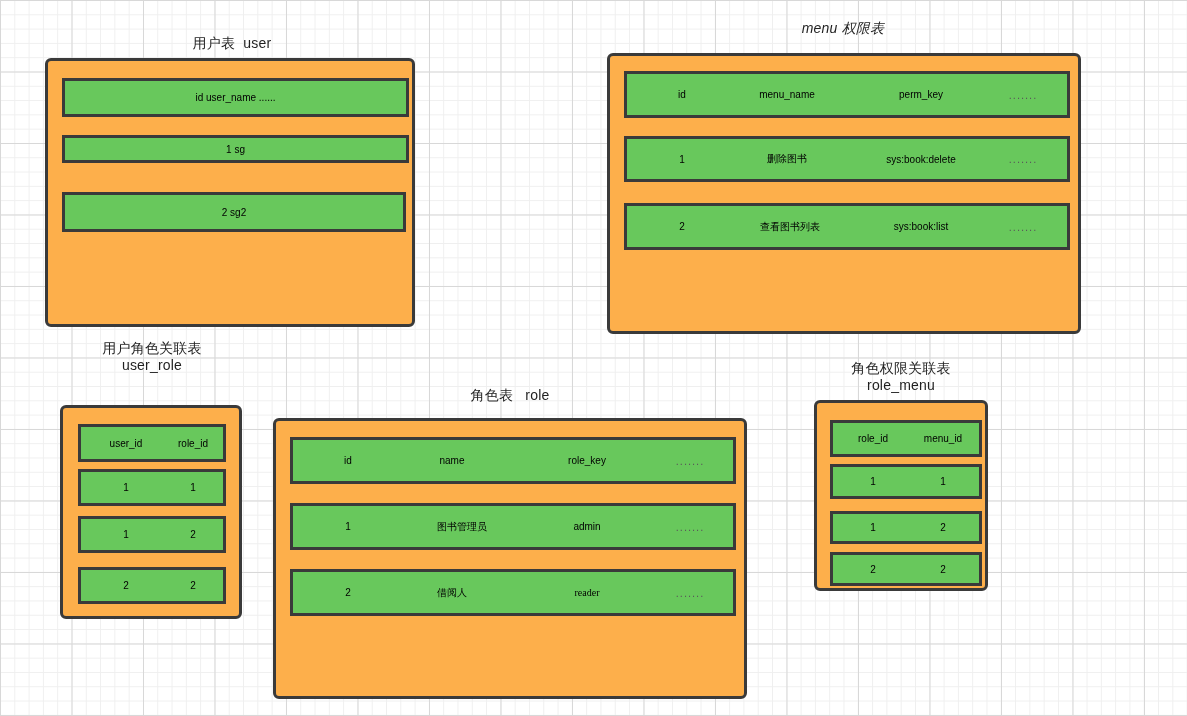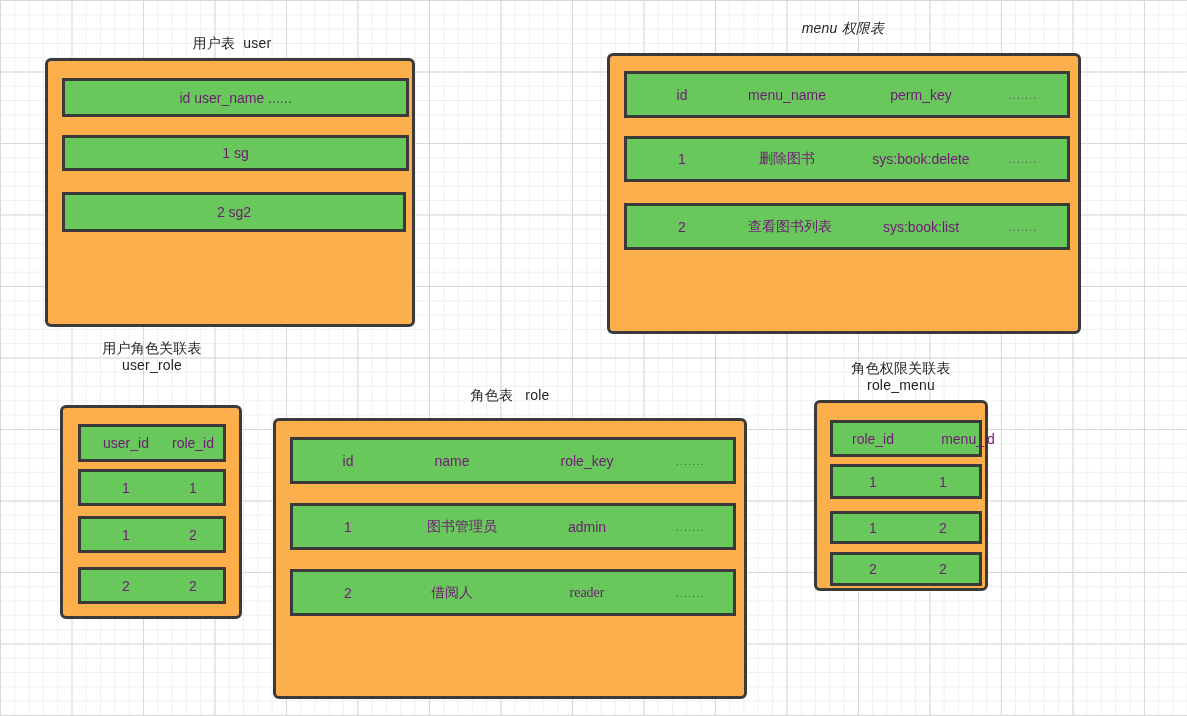--- a/index.html
+++ b/index.html
@@ -54,22 +54,22 @@
     position: absolute;
     background: #68C85C;
     border: 3px solid #3A3A3A;
     box-sizing: border-box;
     display: flex;
     align-items: center;
   }
   .row .cell {
     position: absolute;
     transform: translateX(-50%);
-    font-size: 14px;
-    color: #701a75;
+    font-size: 10px;
+    color: #000000;
     white-space: nowrap;
     text-align: center;
   }
   .row .cell.dots {
     font-size: 11px;
     color: #5a5a5a;
     letter-spacing: 1px;
   }
   .row .cell.single {
     left: 50%;
@@ -81,21 +81,21 @@
 <div id="canvas">
 
   <div class="caption" style="left:142px; top:35px; width:180px;">用户表  user</div>
 
   <div class="entity" style="left:45px; top:58px; width:370px; height:269px;">
 
     <div class="row" style="left:14px; top:17px; width:347px; height:39px;">
       <span class="cell single">id user_name ......</span>
     </div>
 
-    <div class="row" style="left:14px; top:74px; width:347px; height:36px;">
+    <div class="row" style="left:14px; top:74px; width:347px; height:28px;">
       <span class="cell single">1     sg</span>
     </div>
 
     <div class="row" style="left:14px; top:131px; width:344px; height:40px;">
       <span class="cell single">2     sg2</span>
     </div>
   </div>
 
   <div class="caption" style="left:753px; top:20px; width:180px;font-style:italic;">menu 权限表</div>
 
@@ -175,21 +175,21 @@
     </div>
   </div>
 
   <div class="caption" style="left:826px; top:360px; width:150px;">角色权限关联表</div>
   <div class="caption" style="left:826px; top:377px; width:150px;">role_menu</div>
 
   <div class="entity" style="left:814px; top:400px; width:174px; height:191px;">
 
     <div class="row" style="left:13px; top:17px; width:152px; height:37px;">
       <span class="cell" style="left:40px;">role_id</span>
-      <span class="cell" style="left:110px;margin-left:25px;">menu_id</span>
+      <span class="cell" style="left:110px;">menu_id</span>
     </div>
 
     <div class="row" style="left:13px; top:61px; width:152px; height:35px;">
       <span class="cell" style="left:40px;">1</span>
       <span class="cell" style="left:110px;">1</span>
     </div>
 
     <div class="row" style="left:13px; top:108px; width:152px; height:33px;">
       <span class="cell" style="left:40px;">1</span>
       <span class="cell" style="left:110px;">2</span>

